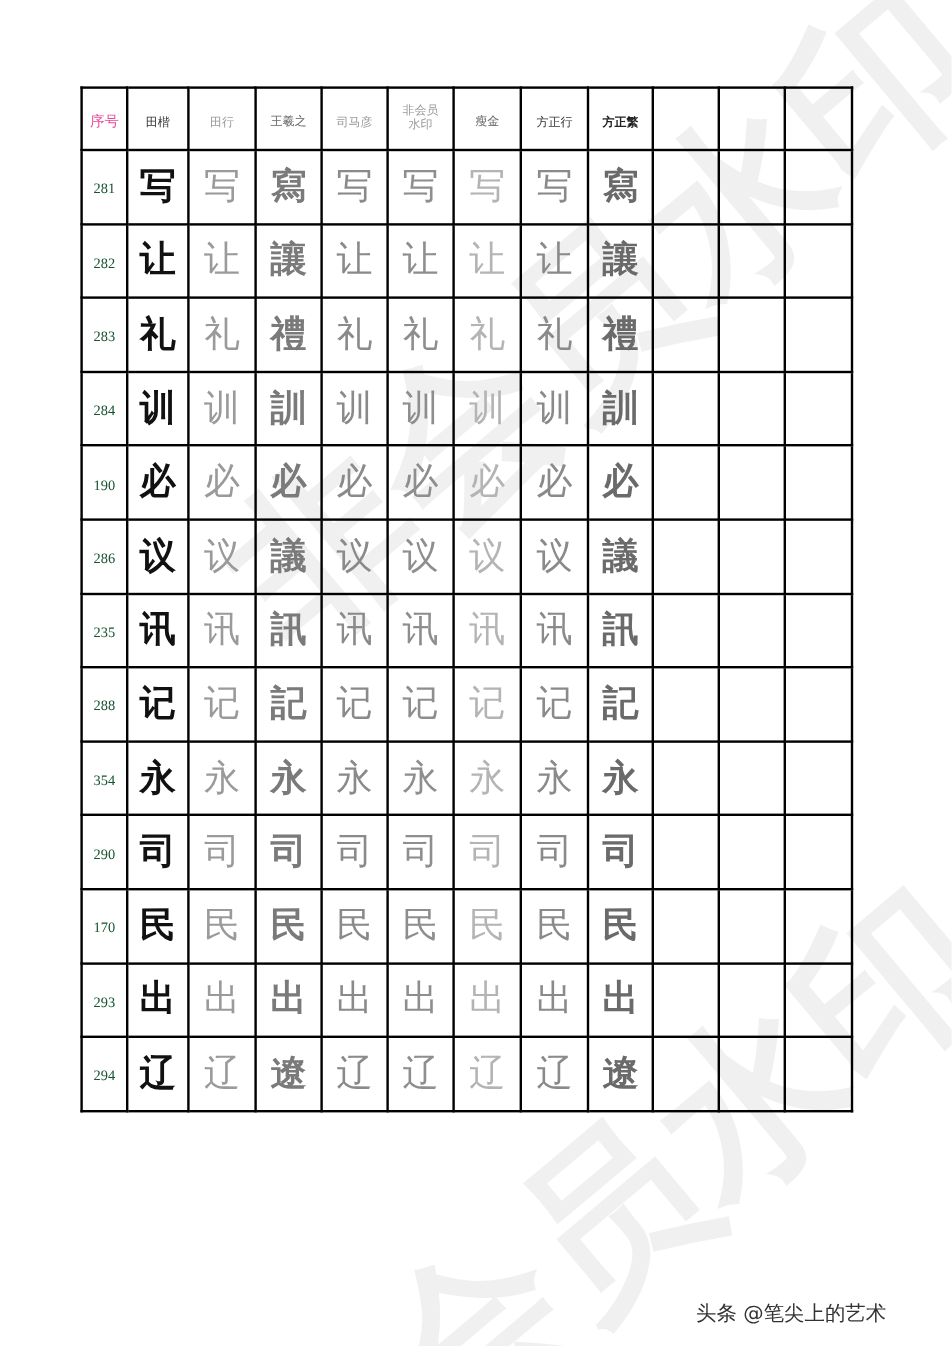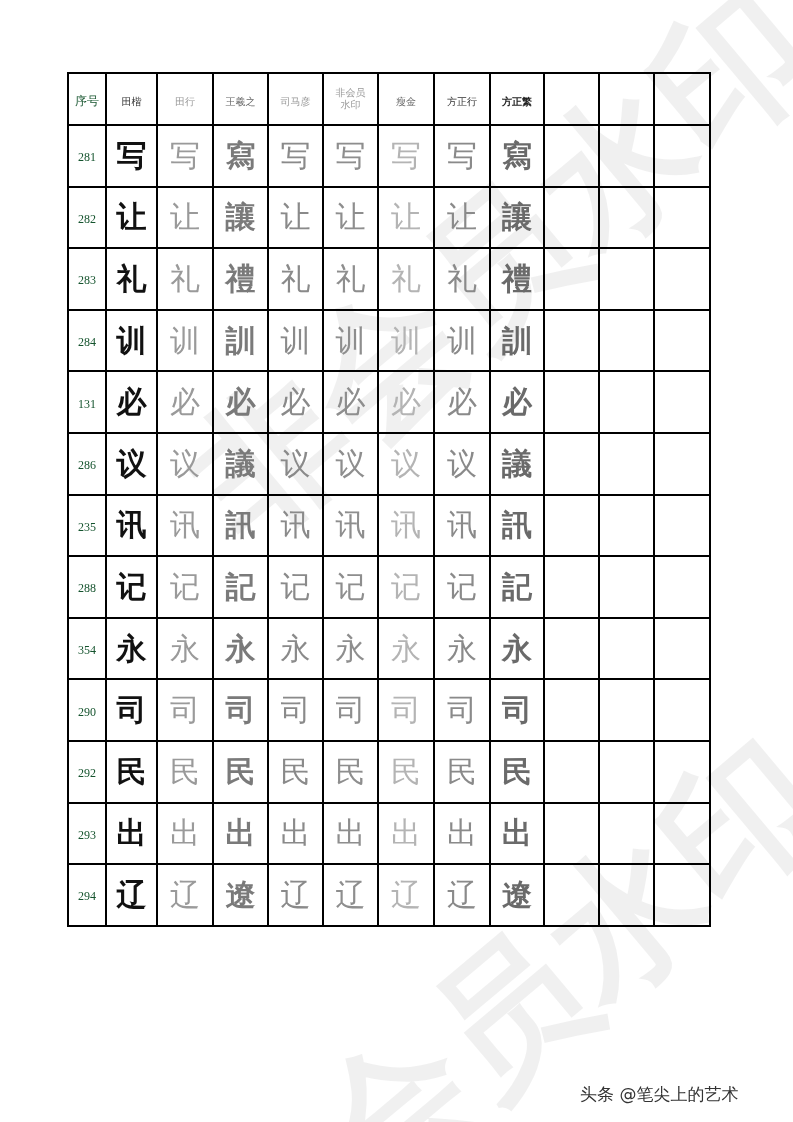--- a/index.html
+++ b/index.html
@@ -10,21 +10,21 @@
     border-collapse: collapse; table-layout: fixed;
     width: 642px;
   }
   table.grid td, table.grid th {
     border: 2px solid #000; padding: 0; text-align: center; vertical-align: middle;
     overflow: hidden;
   }
   tr.head th { height: 50px; font-weight: normal; }
   tr.row td { height: 59.6px; }
   .h-label { font-family: "DejaVu Sans", sans-serif; font-size: 10px; line-height: 12px; color: #333; }
-  .h-label.idx { font-size: 12px; color: #14532d; }
+  .h-label.idx { font-size: 12px; color: #ec4899; }
   .h-label.light { color: #999; }
   .h-label.mid { color: #666; font-family: Liberation Mono, monospace; }
   .h-label.dark { color: #222; font-weight: bold; }
   .num { font-family: "Liberation Serif", serif; font-size: 12px; color: #14532d; }
   .ch { font-family: "DejaVu Serif", serif; font-size: 30px; line-height: 1; display: inline-block; }
   .c0 { color: #111; font-weight: bold; }
   .c1 { color: #9a9a9a; font-weight: normal; }
   .c2 { color: #7a7a7a; font-weight: bold; }
   .c3 { color: #8a8a8a; font-weight: normal; }
   .c4 { color: #8e8e8e; font-weight: normal; }
@@ -133,21 +133,21 @@
           <td><span class="ch c3">训</span></td>
           <td><span class="ch c4">训</span></td>
           <td><span class="ch c5">训</span></td>
           <td><span class="ch c6">训</span></td>
           <td><span class="ch c7">訓</span></td>
           <td></td>
           <td></td>
           <td></td>
         </tr>
         <tr class="row">
-          <td><span class="num">131</span></td>
+          <td><span class="num">190</span></td>
           <td><span class="ch c0">必</span></td>
           <td><span class="ch c1">必</span></td>
           <td><span class="ch c2">必</span></td>
           <td><span class="ch c3">必</span></td>
           <td><span class="ch c4">必</span></td>
           <td><span class="ch c5">必</span></td>
           <td><span class="ch c6">必</span></td>
           <td><span class="ch c7">必</span></td>
           <td></td>
           <td></td>
@@ -217,21 +217,21 @@
           <td><span class="ch c3">司</span></td>
           <td><span class="ch c4">司</span></td>
           <td><span class="ch c5">司</span></td>
           <td><span class="ch c6">司</span></td>
           <td><span class="ch c7">司</span></td>
           <td></td>
           <td></td>
           <td></td>
         </tr>
         <tr class="row">
-          <td><span class="num">292</span></td>
+          <td><span class="num">170</span></td>
           <td><span class="ch c0">民</span></td>
           <td><span class="ch c1">民</span></td>
           <td><span class="ch c2">民</span></td>
           <td><span class="ch c3">民</span></td>
           <td><span class="ch c4">民</span></td>
           <td><span class="ch c5">民</span></td>
           <td><span class="ch c6">民</span></td>
           <td><span class="ch c7">民</span></td>
           <td></td>
           <td></td>

